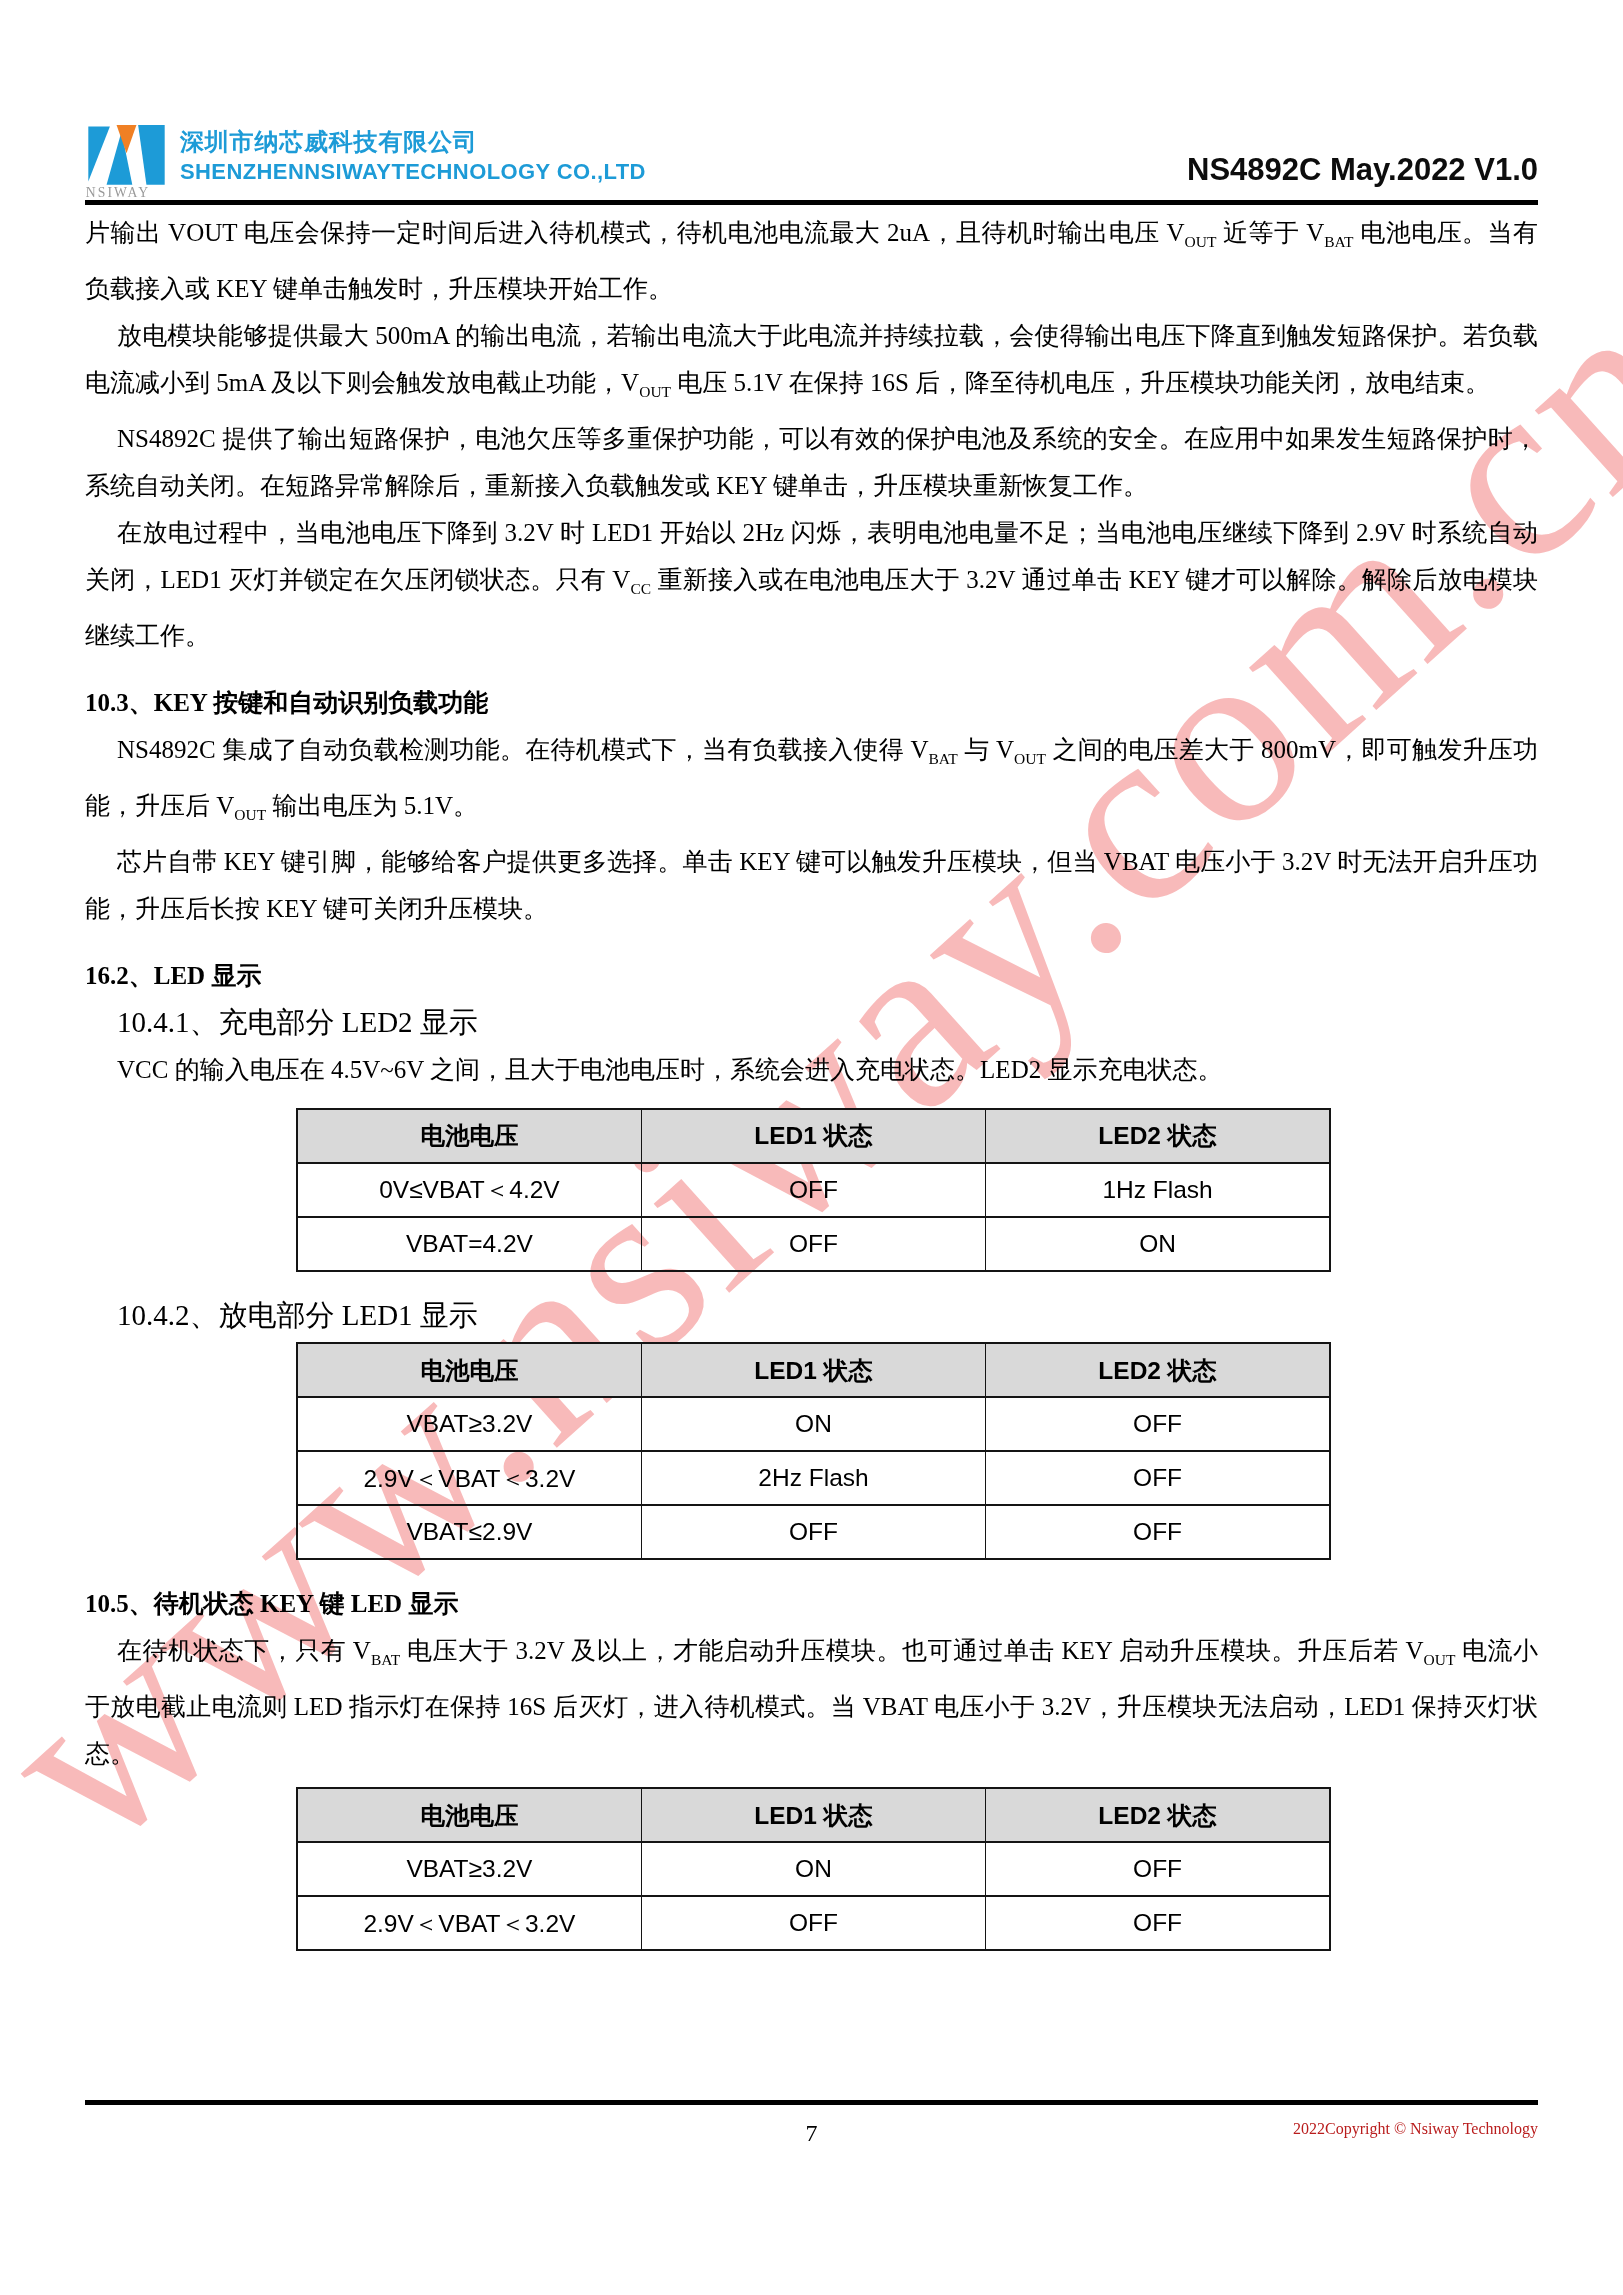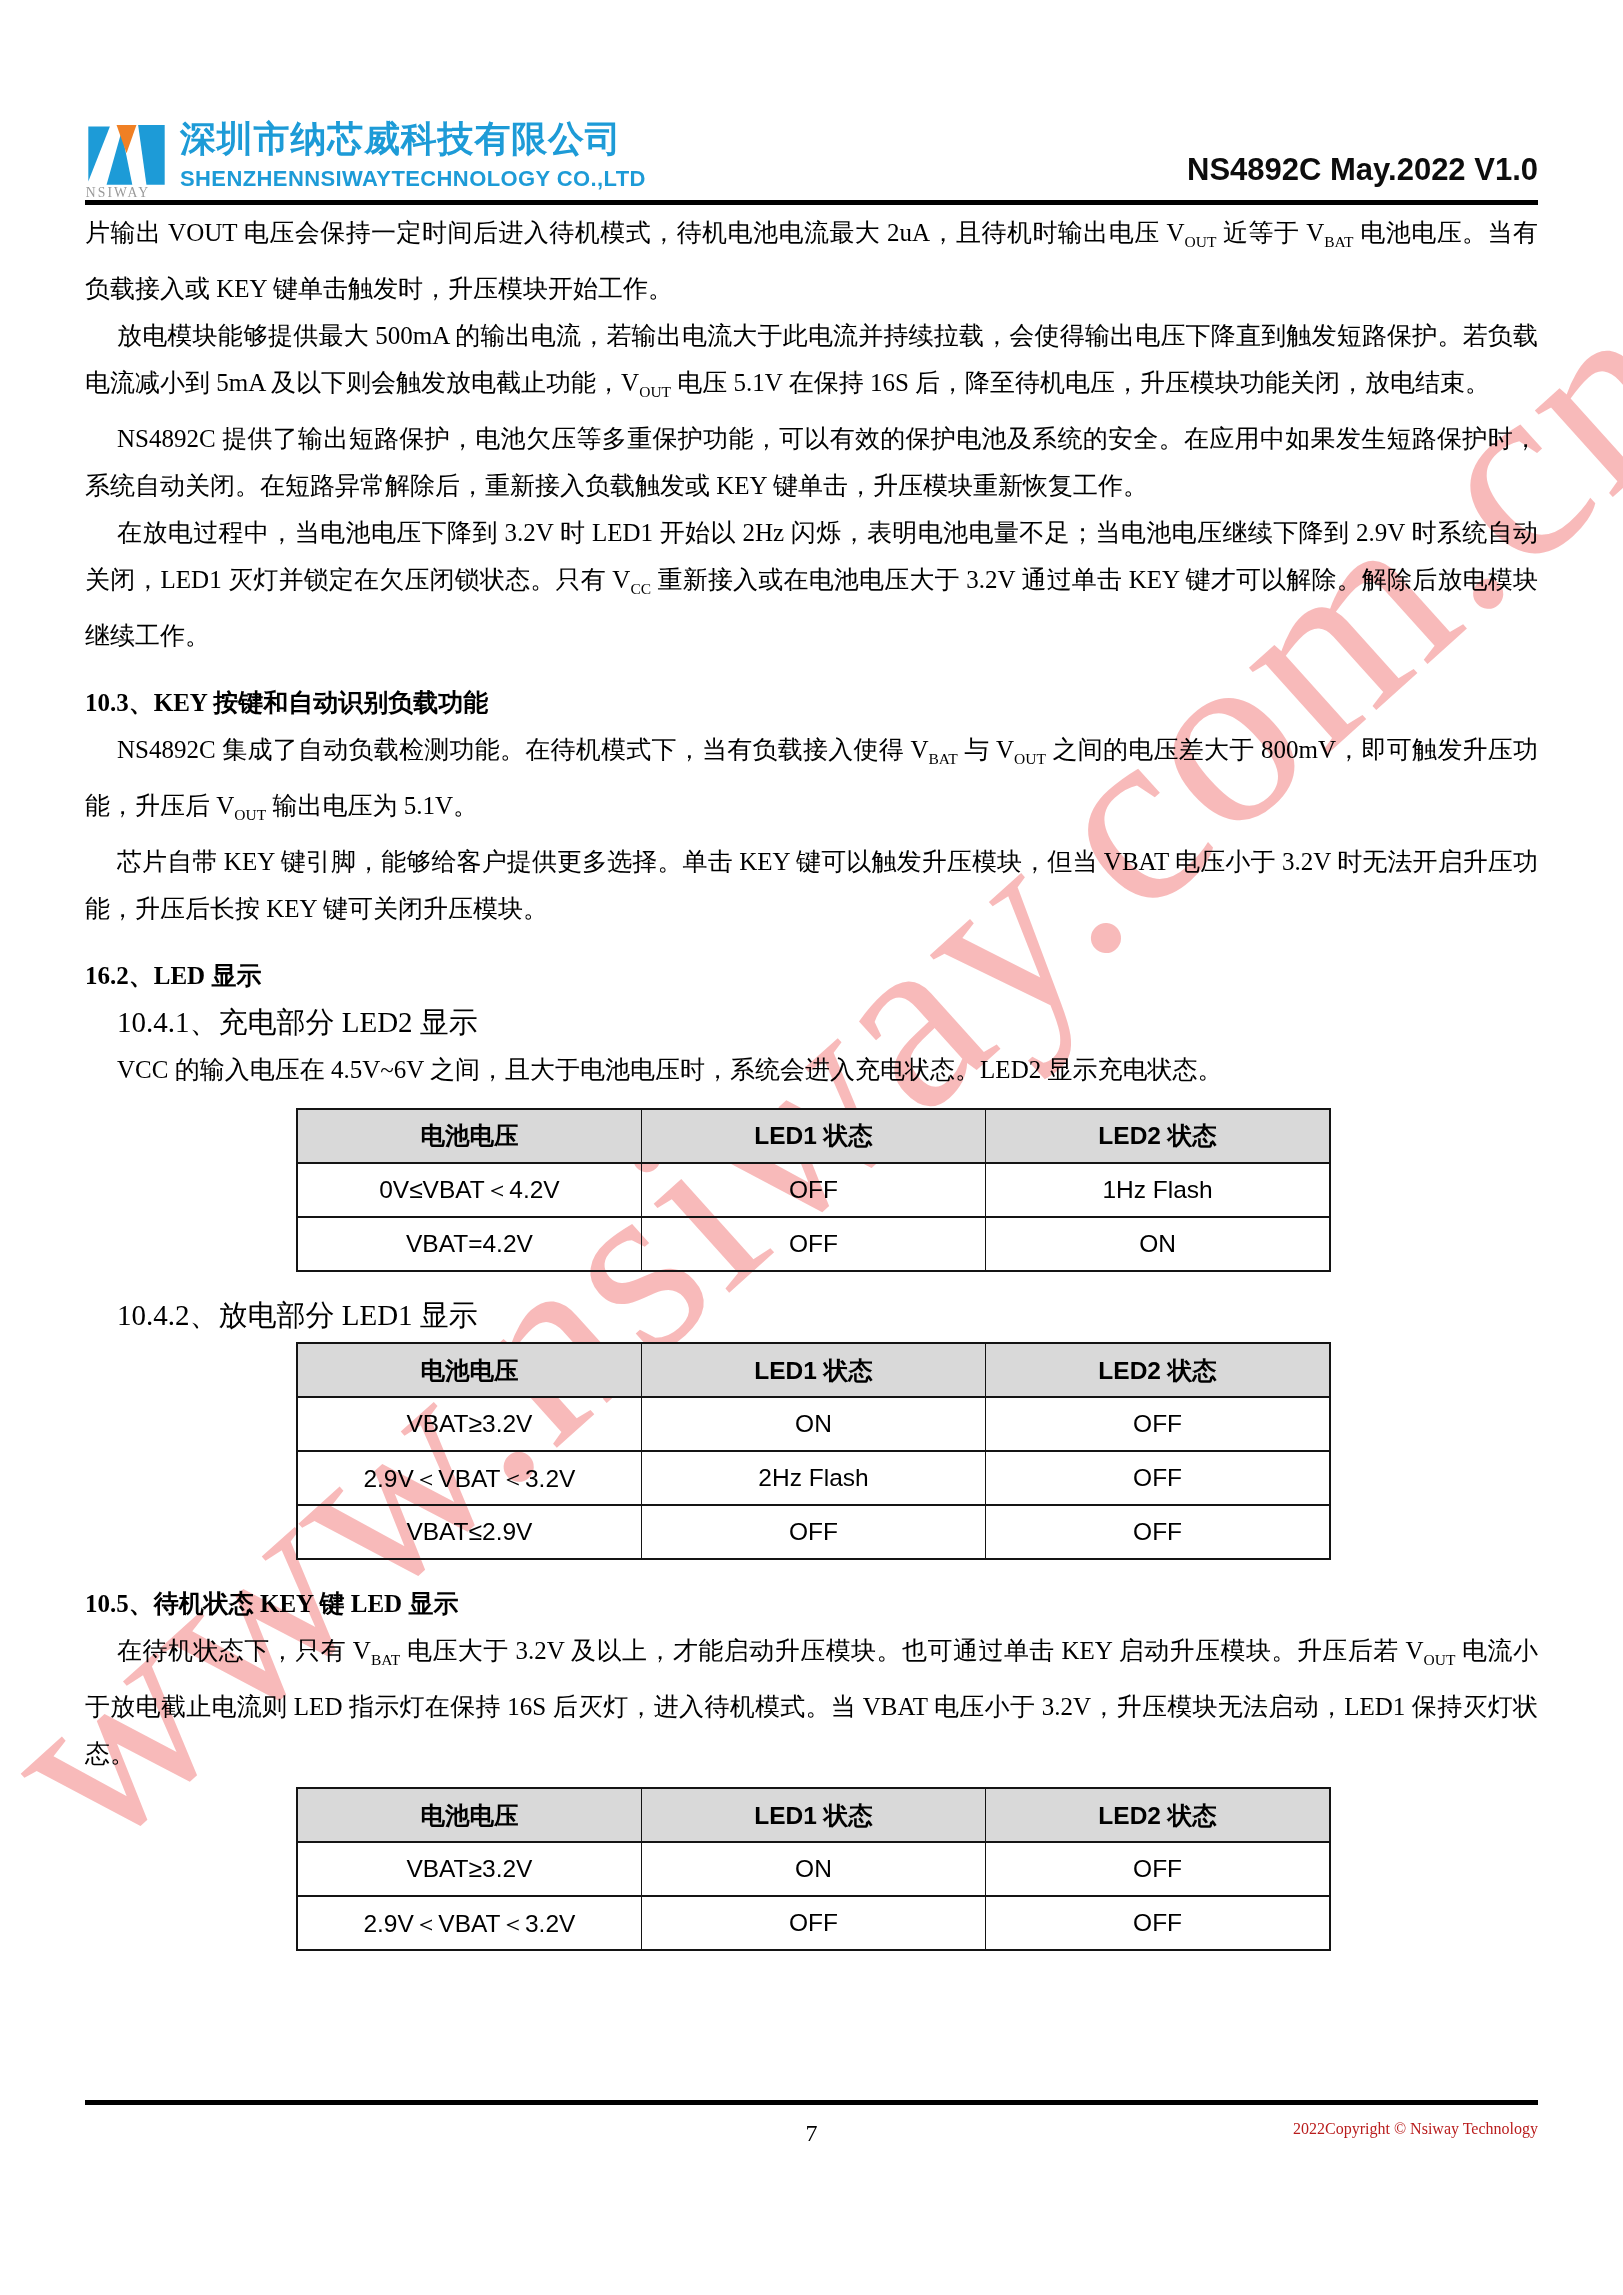--- a/index.html
+++ b/index.html
@@ -27,22 +27,22 @@
     padding:0 85px;
   }
   
   .header{
     padding-top:115px;
     display:flex;align-items:center;
   }
   .logo{width:83px;height:83px;flex:0 0 auto;}
   .company{margin-left:12px;line-height:1.1;}
   .company .cn{
-    font-family:Liberation Mono, monospace;
-    font-weight:bold;font-size:36px;color:#1d9bd7;letter-spacing:0.8px;
+    font-family:Liberation Serif, serif;
+    font-weight:bold;font-size:24px;color:#1d9bd7;letter-spacing:0.8px;
   }
   .company .en{
     font-family:"Liberation Sans","DejaVu Sans",sans-serif;
     font-weight:bold;font-size:22px;color:#1d9bd7;margin-top:5px;letter-spacing:0.4px;
   }
   .docref{
     margin-left:auto;
     font-family:"Liberation Sans","DejaVu Sans",sans-serif;
     font-weight:bold;font-size:31px;color:#0d0d0d;
     align-self:flex-end;padding-bottom:10px;

